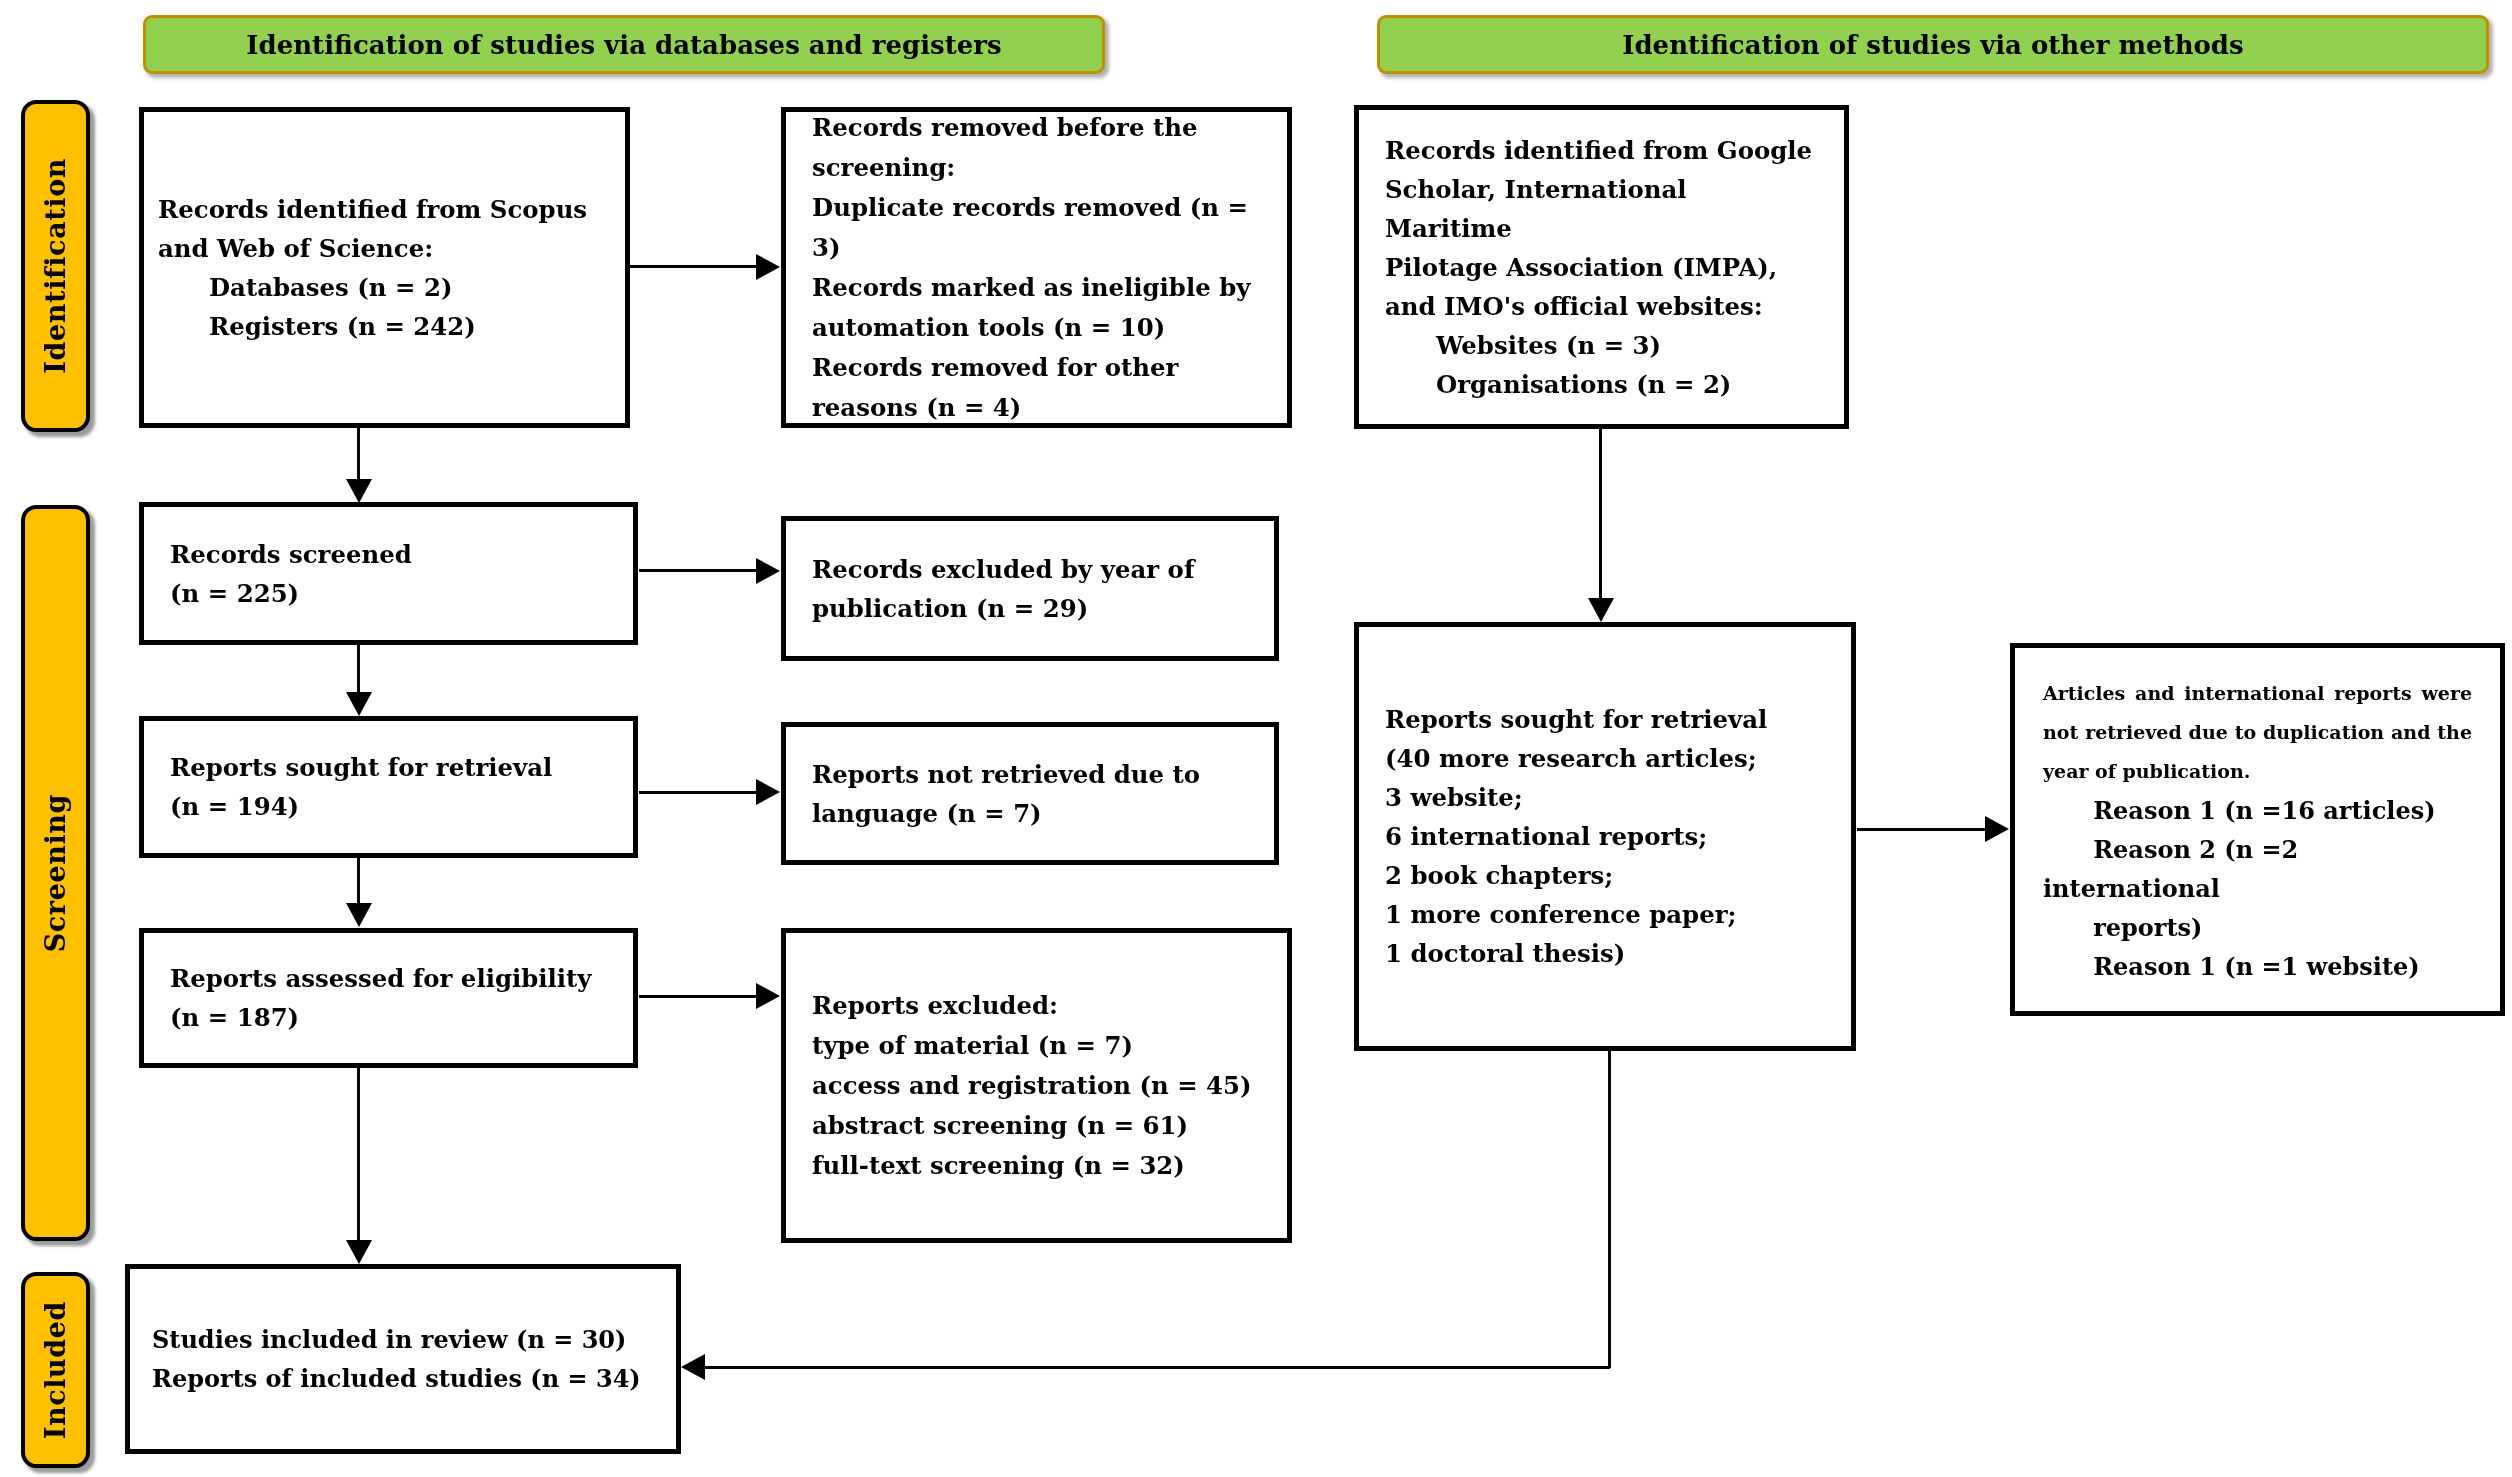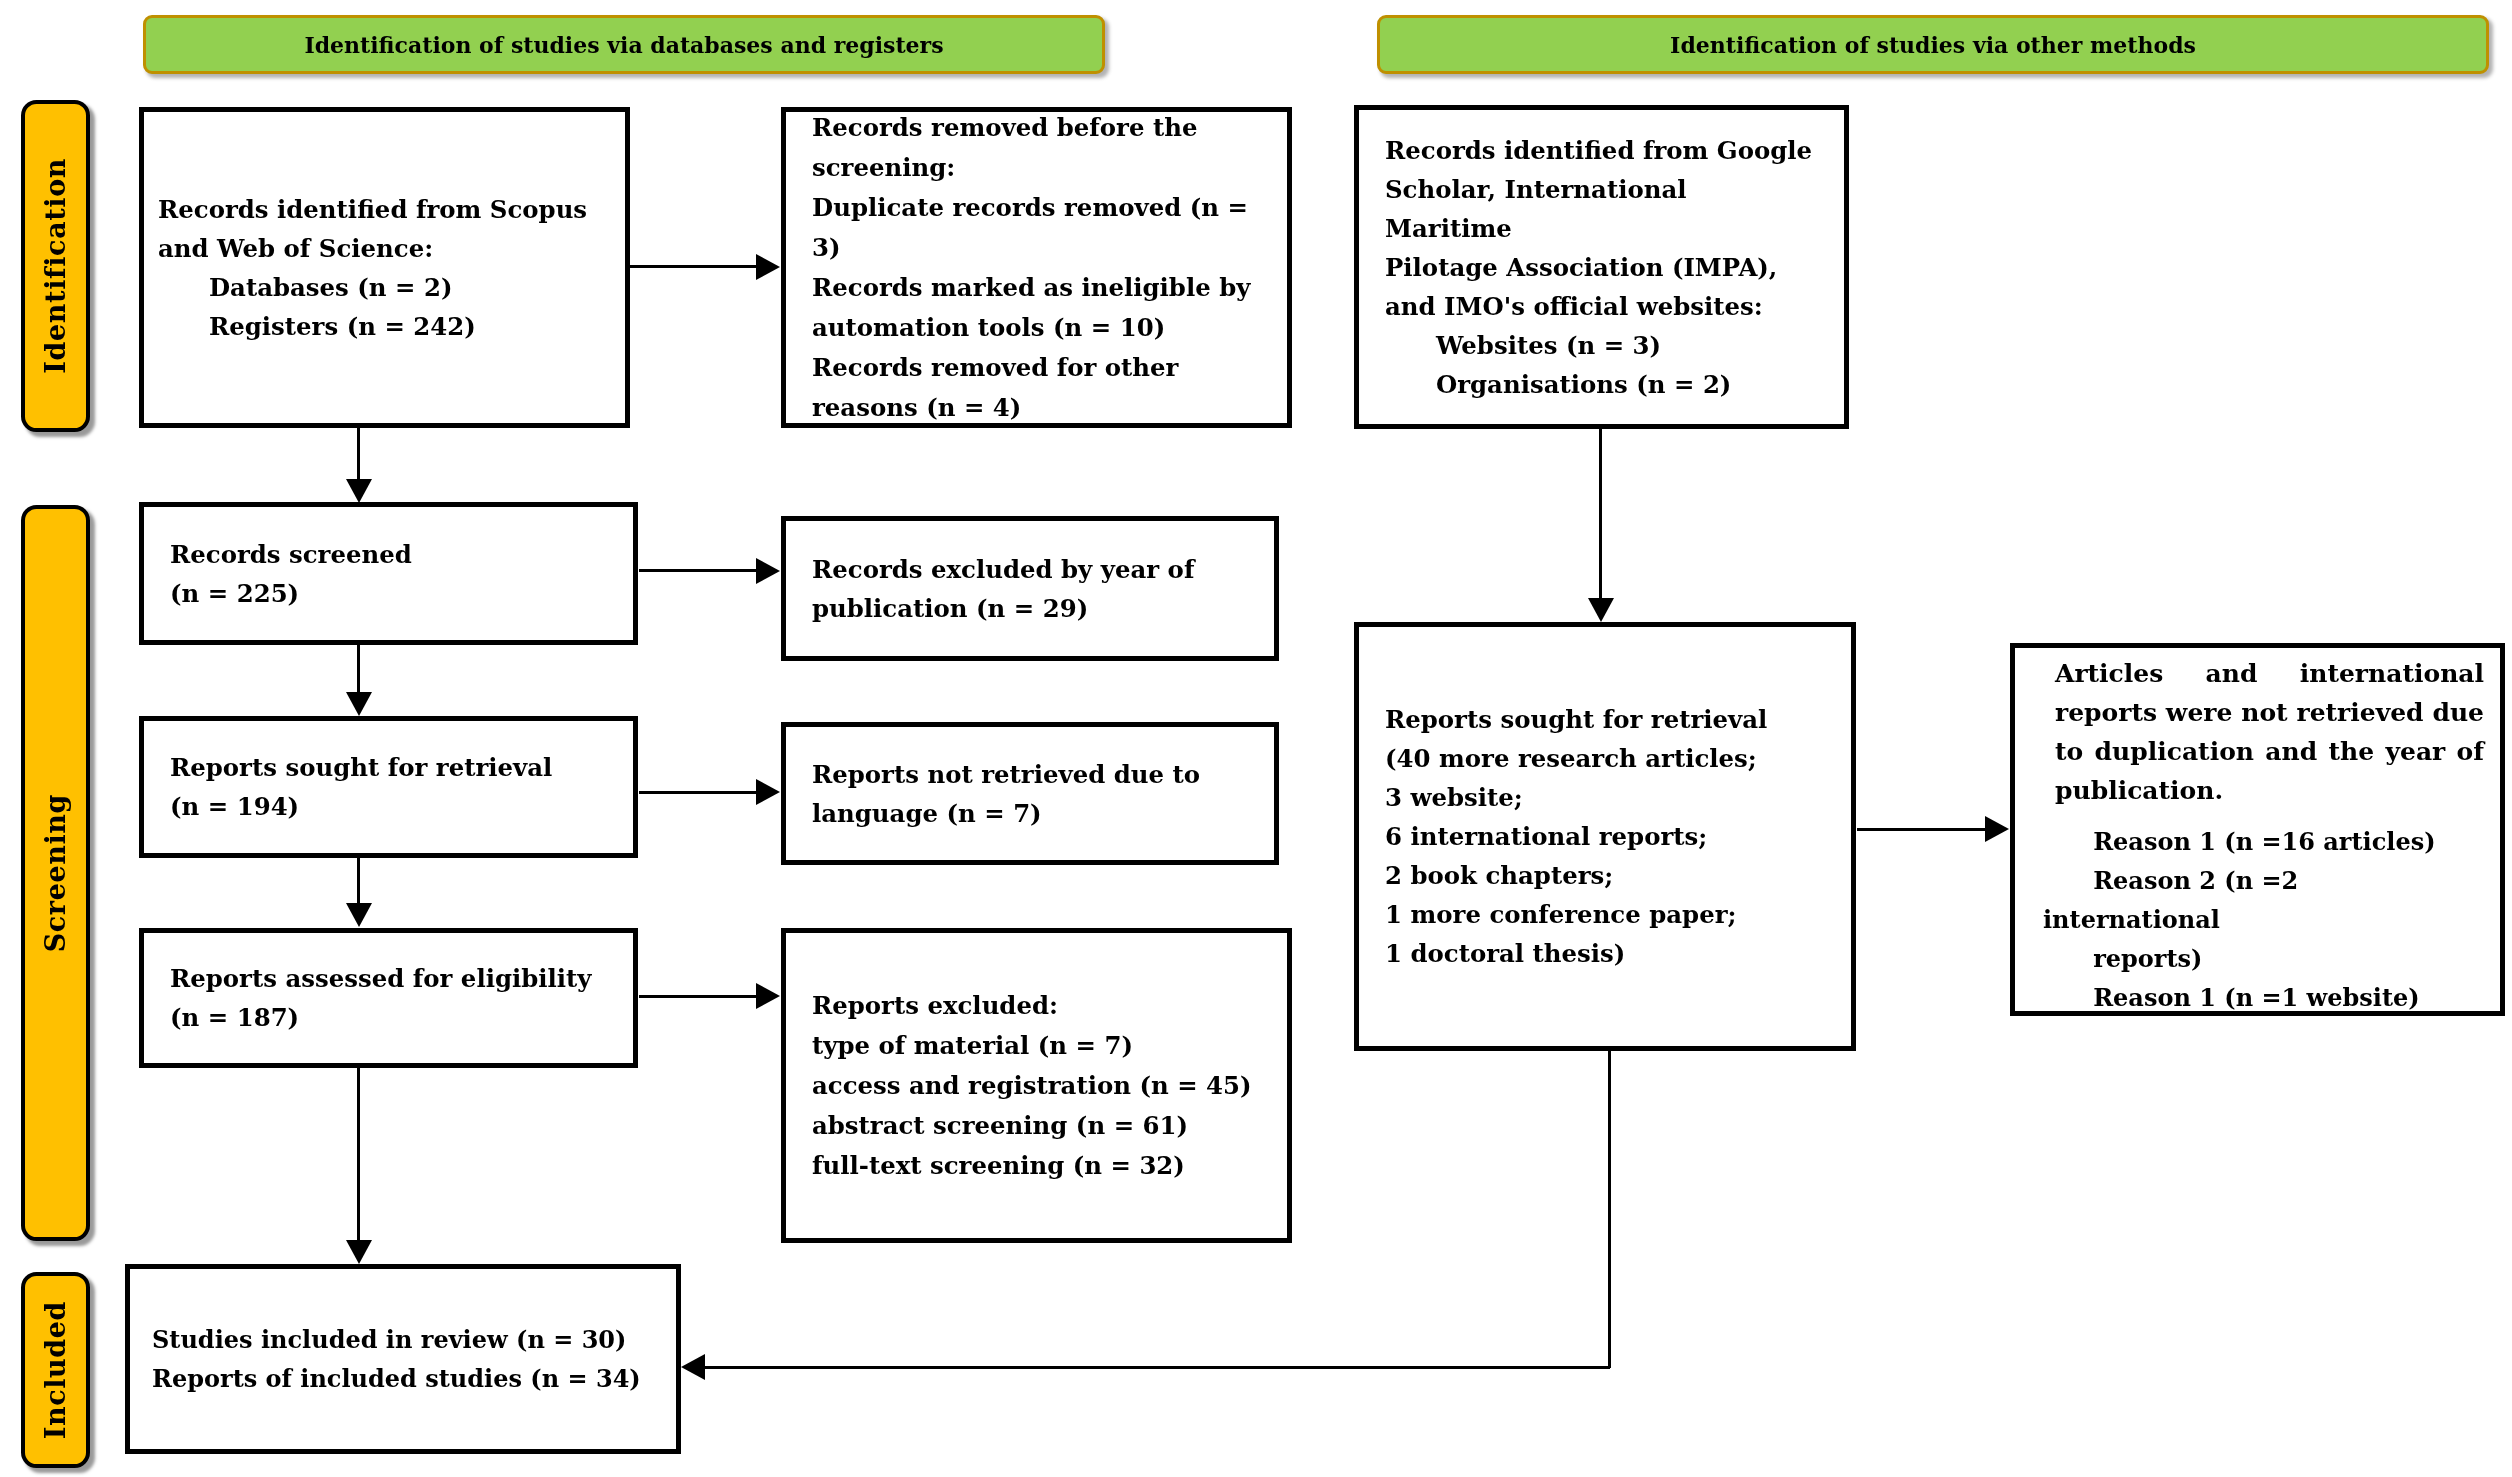--- a/index.html
+++ b/index.html
@@ -12,21 +12,21 @@
     color:#000;
     overflow:hidden;
   }
   .header{
     position:absolute;
     background:#92D050;
     border:3.9px solid #BF9000;
     border-radius:9px;
     box-sizing:border-box;
     display:flex;align-items:center;justify-content:center;
-    font-size:22px;font-weight:700;
+    font-size:26px;font-weight:700;
     box-shadow:3.2px 3.9px 3.9px rgba(0,0,0,0.30);
     text-align:center;
   }
   .stage-tab{
     position:absolute;
     background:#FFC000;
     border:4.5px solid #000;
     border-radius:15.4px;
     box-sizing:border-box;
     display:flex;align-items:center;justify-content:center;
@@ -50,22 +50,22 @@
   }
   .box-text{
     white-space:pre-line;
     width:100%;
   }
   .box.col{
     flex-direction:column;justify-content:center;align-items:flex-start;
     padding:0 28px;
   }
   .box.col .para{
-    margin:12px;text-align:justify;width:100%;
-    font-size:25px;line-height:39px;
+    margin:0;text-align:justify;width:100%;
+    font-size:19px;line-height:39px;
   }
   .box.col .box-text{font-size:24px;line-height:39px;}
   .hline{position:absolute;height:3.2px;background:#000;}
   .vline{position:absolute;width:3.2px;background:#000;}
   .arr{position:absolute;width:0;height:0;}
   .arr-right{border-top:13px solid transparent;border-bottom:13px solid transparent;border-left:24.4px solid #000;}
   .arr-down{border-left:13px solid transparent;border-right:13px solid transparent;border-top:24.4px solid #000;}
   .arr-left{border-top:13px solid transparent;border-bottom:13px solid transparent;border-right:24.4px solid #000;}
 </style>
 </head>

